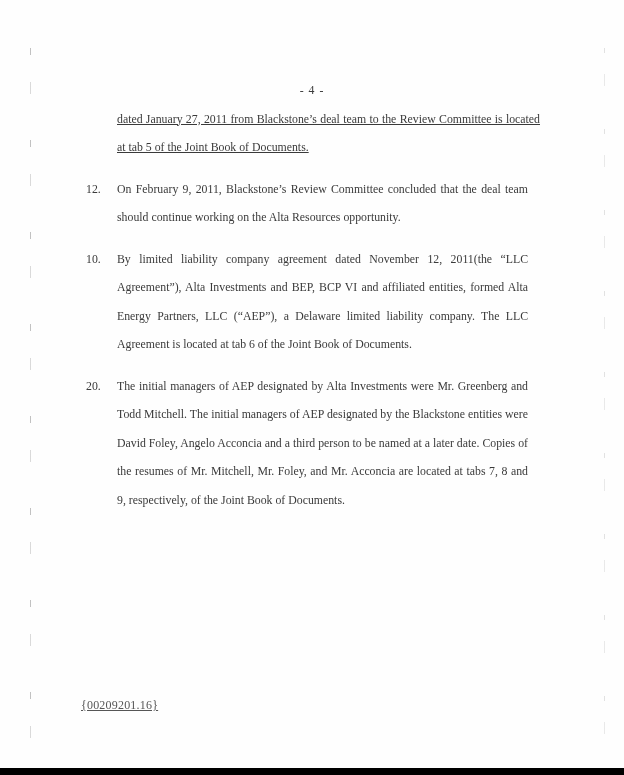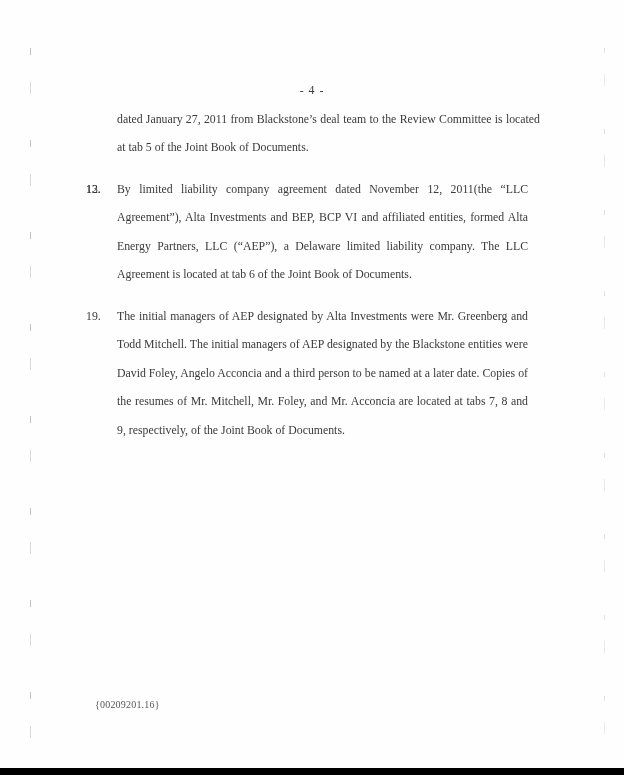--- a/index.html
+++ b/index.html
@@ -52,39 +52,41 @@
   }
   .content {
     margin: 0 84px 0 86px;
     font-size: 11.8px;
     line-height: 28.5px;
     text-align: justify;
   }
   .cont-para {
     margin: 0 0 13px 0;
     padding-left: 31px;
+    text-decoration: underline;
   }
   .para {
     position: relative;
     margin: 0 12px 13px 0;
     padding-left: 31px;
   }
   .para .num {
     position: absolute;
     left: 0;
     top: 0;
   }
   .doc-footer {
     position: absolute;
-    left: 95px;
+    left: 81px;
     top: 700px;
-    font-size: 10px;
+    font-size: 12px;
     line-height: 10px;
     color: #565656;
     letter-spacing: 0.2px;
+    text-decoration: underline;
   }
   .bottom-bar {
     position: absolute;
     left: 0;
     bottom: 0;
     width: 100%;
     height: 7px;
     background: #000000;
   }
 </style>
@@ -97,31 +99,32 @@
   <div class="scan-mark right"></div>
 
   <div class="page-number">- 4 -</div>
 
   <div class="content">
 
     <p class="cont-para">dated January 27, 2011 from Blackstone’s deal team to the Review Committee is located at tab 5 of the Joint Book of Documents.</p>
 
     <div class="para">
       <span class="num">12.</span>
+      <span class="ptext">On February 9, 2011, Blackstone’s Review Committee concluded that the deal team should continue working on the Alta Resources opportunity.</span>
     </div>
 
     <div class="para">
-      <span class="num">13.</span>
+      <span class="num">10.</span>
       <span class="ptext">By limited liability company agreement dated November 12, 2011(the “LLC Agreement”), Alta Investments and BEP, BCP VI and affiliated entities, formed Alta Energy Partners, LLC (“AEP”), a Delaware limited liability company. The LLC Agreement is located at tab 6 of the Joint Book of Documents.</span>
     </div>
 
 
 
     <div class="para">
-      <span class="num">19.</span>
+      <span class="num">20.</span>
       <span class="ptext">The initial managers of AEP designated by Alta Investments were Mr. Greenberg and Todd Mitchell. The initial managers of AEP designated by the Blackstone entities were David Foley, Angelo Acconcia and a third person to be named at a later date. Copies of the resumes of Mr. Mitchell, Mr. Foley, and Mr. Acconcia are located at tabs 7, 8 and 9, respectively, of the Joint Book of Documents.</span>
     </div>
 
   </div>
 
   <div class="doc-footer">{00209201.16}</div>
 
   <div class="bottom-bar"></div>
 
 </div>

